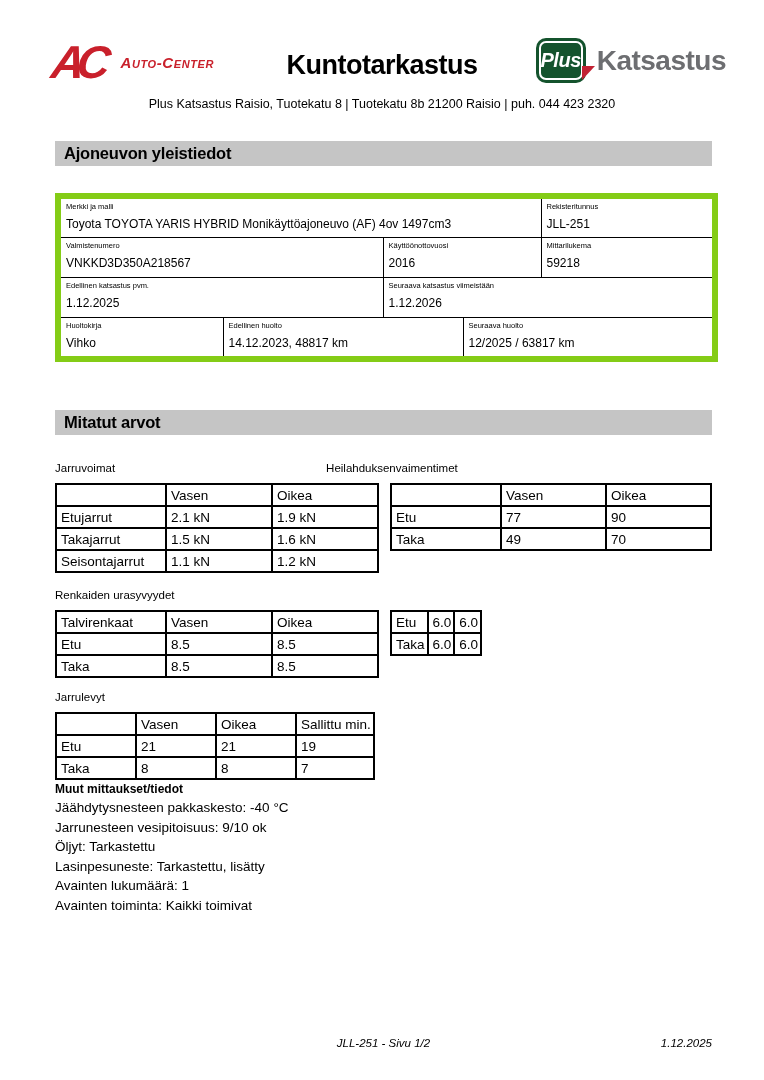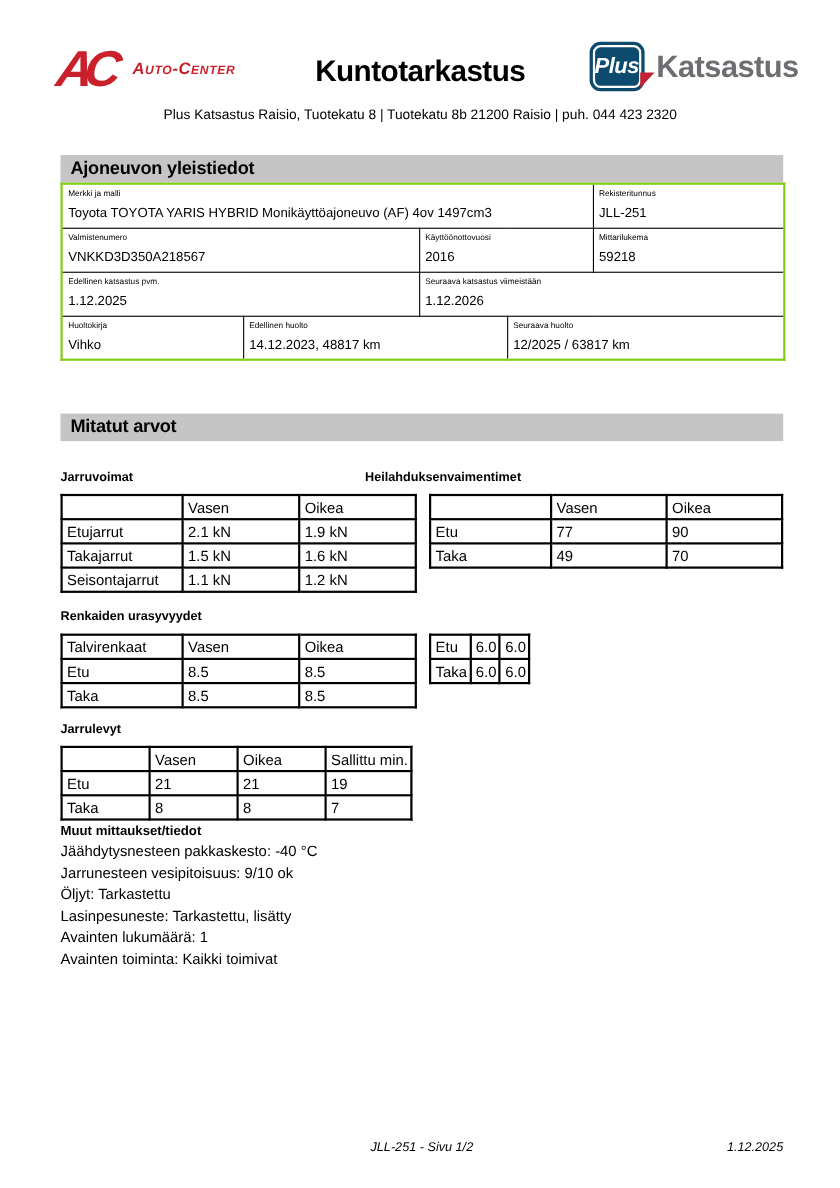--- a/index.html
+++ b/index.html
@@ -44,28 +44,28 @@
   .section-bar {
     height:25px; line-height:25px; font-size:16.5px; font-weight:bold;
     padding-left:9px; letter-spacing:-0.2px;
   }
   .bar-general { margin-top:12px; }
   .bar-measured { margin-top:6px; }
 
   
   .info-table {
     border-collapse:collapse; table-layout:fixed; width:657px;
-    margin-top:0; border:2px solid #84cc16;
+    margin-top:27px; border:6px solid #84cc16;
   }
   .info-table td { border:1.5px solid #000; vertical-align:top; padding:3px 4px 4px 5px; height:40px; }
   .flabel { font-size:7.5px; line-height:10px; }
   .fvalue { font-size:12px; line-height:18px; margin-top:3px; white-space:nowrap; }
 
   
-  .mini-label { font-size:11.5px; font-weight:bold; }
+  .mini-label { font-size:11.5px; font-weight:normal; }
   .tables-row { display:flex; gap:11px; align-items:flex-start; }
   .labels-row { display:flex; margin-top:27px; }
   .labels-row .right-label { margin-left:211px; }
   .mtable { border-collapse:collapse; table-layout:fixed; margin-top:9px; }
   .mtable td {
     border:2px solid #000; height:22px; font-size:13.5px;
     padding:0 2px 0 4px; vertical-align:middle; white-space:nowrap; overflow:hidden;
   }
   .w110 { width:110px; } .w106 { width:106px; } .w105 { width:105px; }
   .w80 { width:80px; } .w82 { width:72px; }
@@ -89,21 +89,21 @@
 
 <div class="page">
 
   <div class="header">
     <div class="ac-logo" style="color: rgb(201, 32, 43);">
       <span class="ac-monogram">AC</span>
       <span class="ac-wordmark">Auto-Center</span>
     </div>
     <div class="doc-title">Kuntotarkastus</div>
     <div class="plus-logo">
-      <span class="plus-bubble" style="background: #0c4a6e; text-align: center;">
+      <span class="plus-bubble" style="background: #14532d; text-align: center;">
         <span class="plus-bubble-inner"></span>
         <span class="plus-text">Plus</span>
         <span class="plus-tail" style="border-left: 13px solid rgb(194, 34, 51);"></span>
       </span>
       <span class="katsastus-text" style="color: rgb(109, 110, 113);">Katsastus</span>
     </div>
     <div class="address">Plus Katsastus Raisio, Tuotekatu 8 | Tuotekatu 8b 21200 Raisio | puh. 044 423 2320</div>
   </div>
 
   <div class="content">

